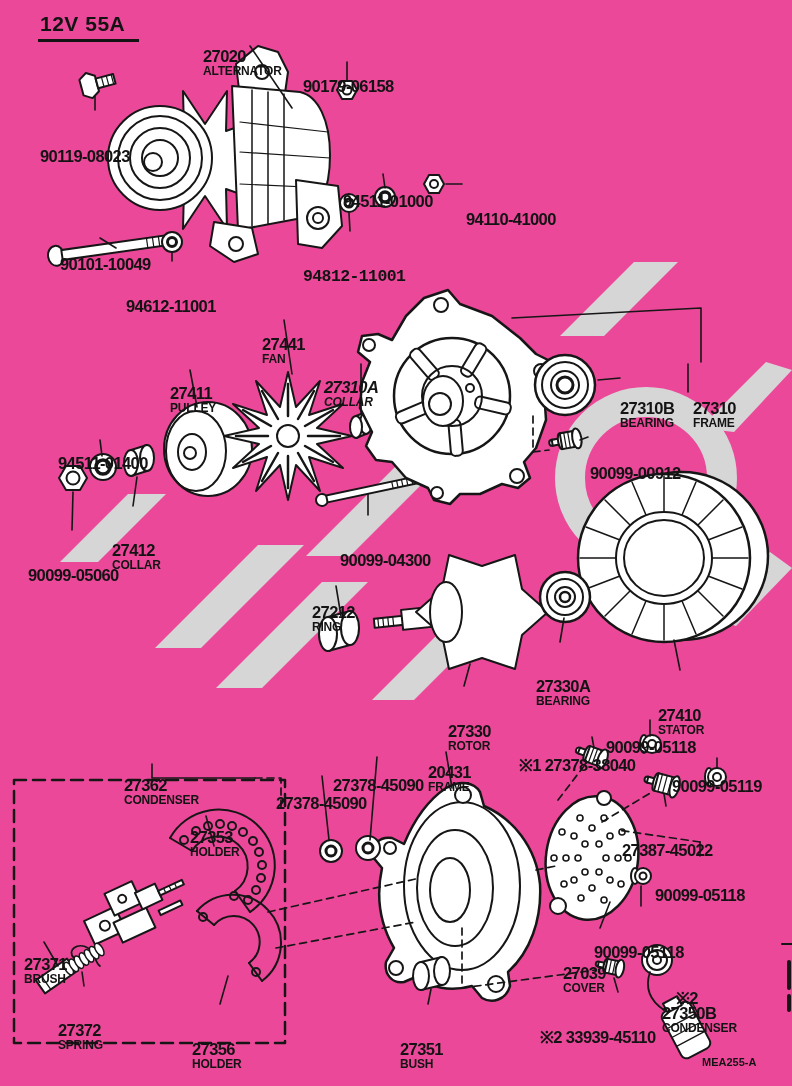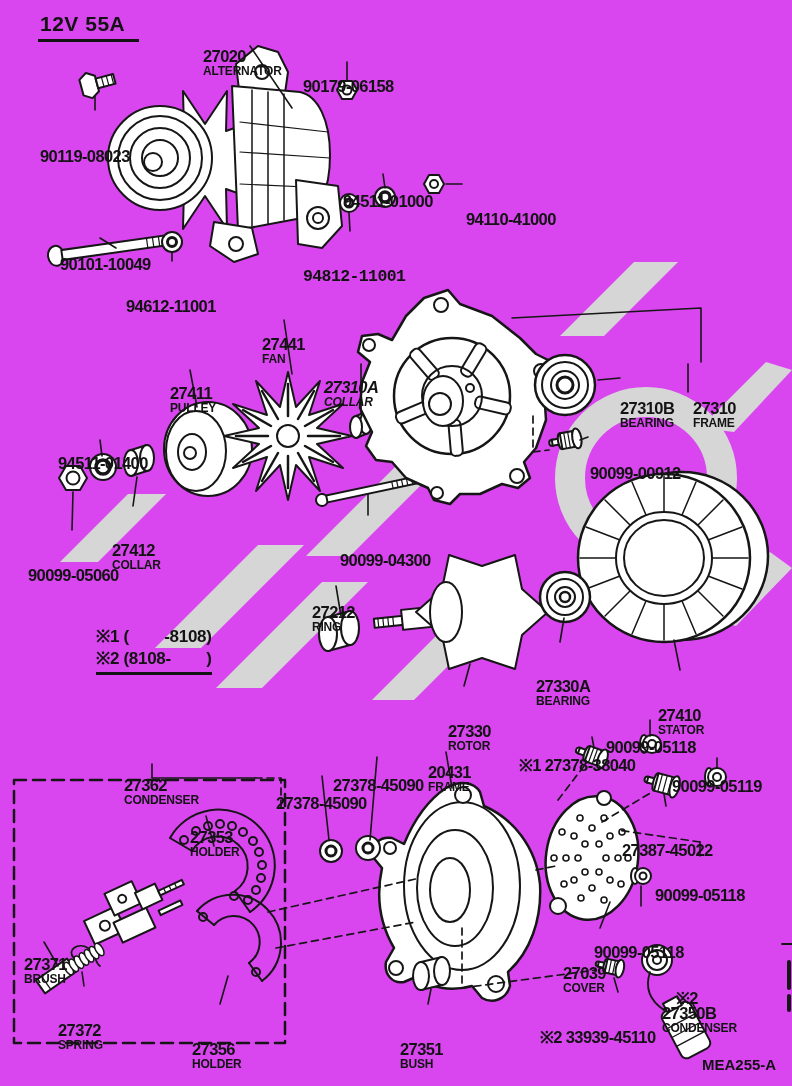--- a/index.html
+++ b/index.html
@@ -1,39 +1,35 @@
 <!DOCTYPE html>
 <html><head>
 <meta charset="utf-8">
 <style>
   html,body{margin:0;padding:0;background:#ffffff;}
-  #stage{position:relative;width:792px;height:1086px;background:#d946ef;overflow:hidden;
+  #stage{position:relative;width:792px;height:1086px;background:#ec4899;overflow:hidden;
          font-family:"Liberation Sans", sans-serif;}
   #diagram-canvas{position:absolute;left:0;top:0;z-index:1;}
   .plabel{position:absolute;color:#131313;font-weight:700;line-height:1.03;white-space:pre;z-index:3;}
   .pnum{font-size:16.5px;letter-spacing:-0.6px;margin-top:36px;}
   .pname{font-size:12px;letter-spacing:-0.2px;}
   #spec-title{position:absolute;left:38px;top:12px;font-size:21px;font-weight:700;color:#131313;
               letter-spacing:0.5px;border-bottom:3px solid #131313;padding:0 14px 3px 2px;z-index:3;}
   #notes{position:absolute;left:96px;top:626px;z-index:3;color:#131313;font-weight:700;}
   .note-line{font-size:17px;white-space:pre;line-height:1.3;letter-spacing:-0.3px;}
   #footnote-2{border-bottom:3px solid #131313;padding-bottom:2px;}
-  #doc-code{position:absolute;left:702px;top:1056px;font-size:15px;font-weight:700;color:#131313;z-index:3;}
+  #doc-code{position:absolute;left:702px;top:1056px;font-size:11px;font-weight:700;color:#131313;z-index:3;}
 </style>
 </head>
 <body>
 
 <div id="stage">
 
   <div id="spec-title">12V 55A</div>
 
-  <div id="notes">
-    <div class="note-line" id="footnote-1">※1 (        -8108)</div>
-    <div class="note-line" id="footnote-2">※2 (8108-        )</div>
-  </div>
 
   <div id="doc-code">MEA255-A</div>
 
   <div id="labels-layer">
       <div class="plabel" style="left: 203px; top: 12px;"><div class="pnum">27020</div><div class="pname">ALTERNATOR</div></div>
       <div class="plabel" style="left: 303px; top: 42px;"><div class="pnum">90179-06158</div></div>
       <div class="plabel" style="left: 40px; top: 112px;"><div class="pnum">90119-08023</div></div>
       <div class="plabel" style="left: 343px; top: 157px;"><div class="pnum">94511-01000</div></div>
       <div class="plabel" style="left: 466px; top: 175px;"><div class="pnum">94110-41000</div></div>
       <div class="plabel" style="left: 303px; top: 232px; font-family: Liberation Mono, monospace;"><div class="pnum">94812-11001</div></div>

